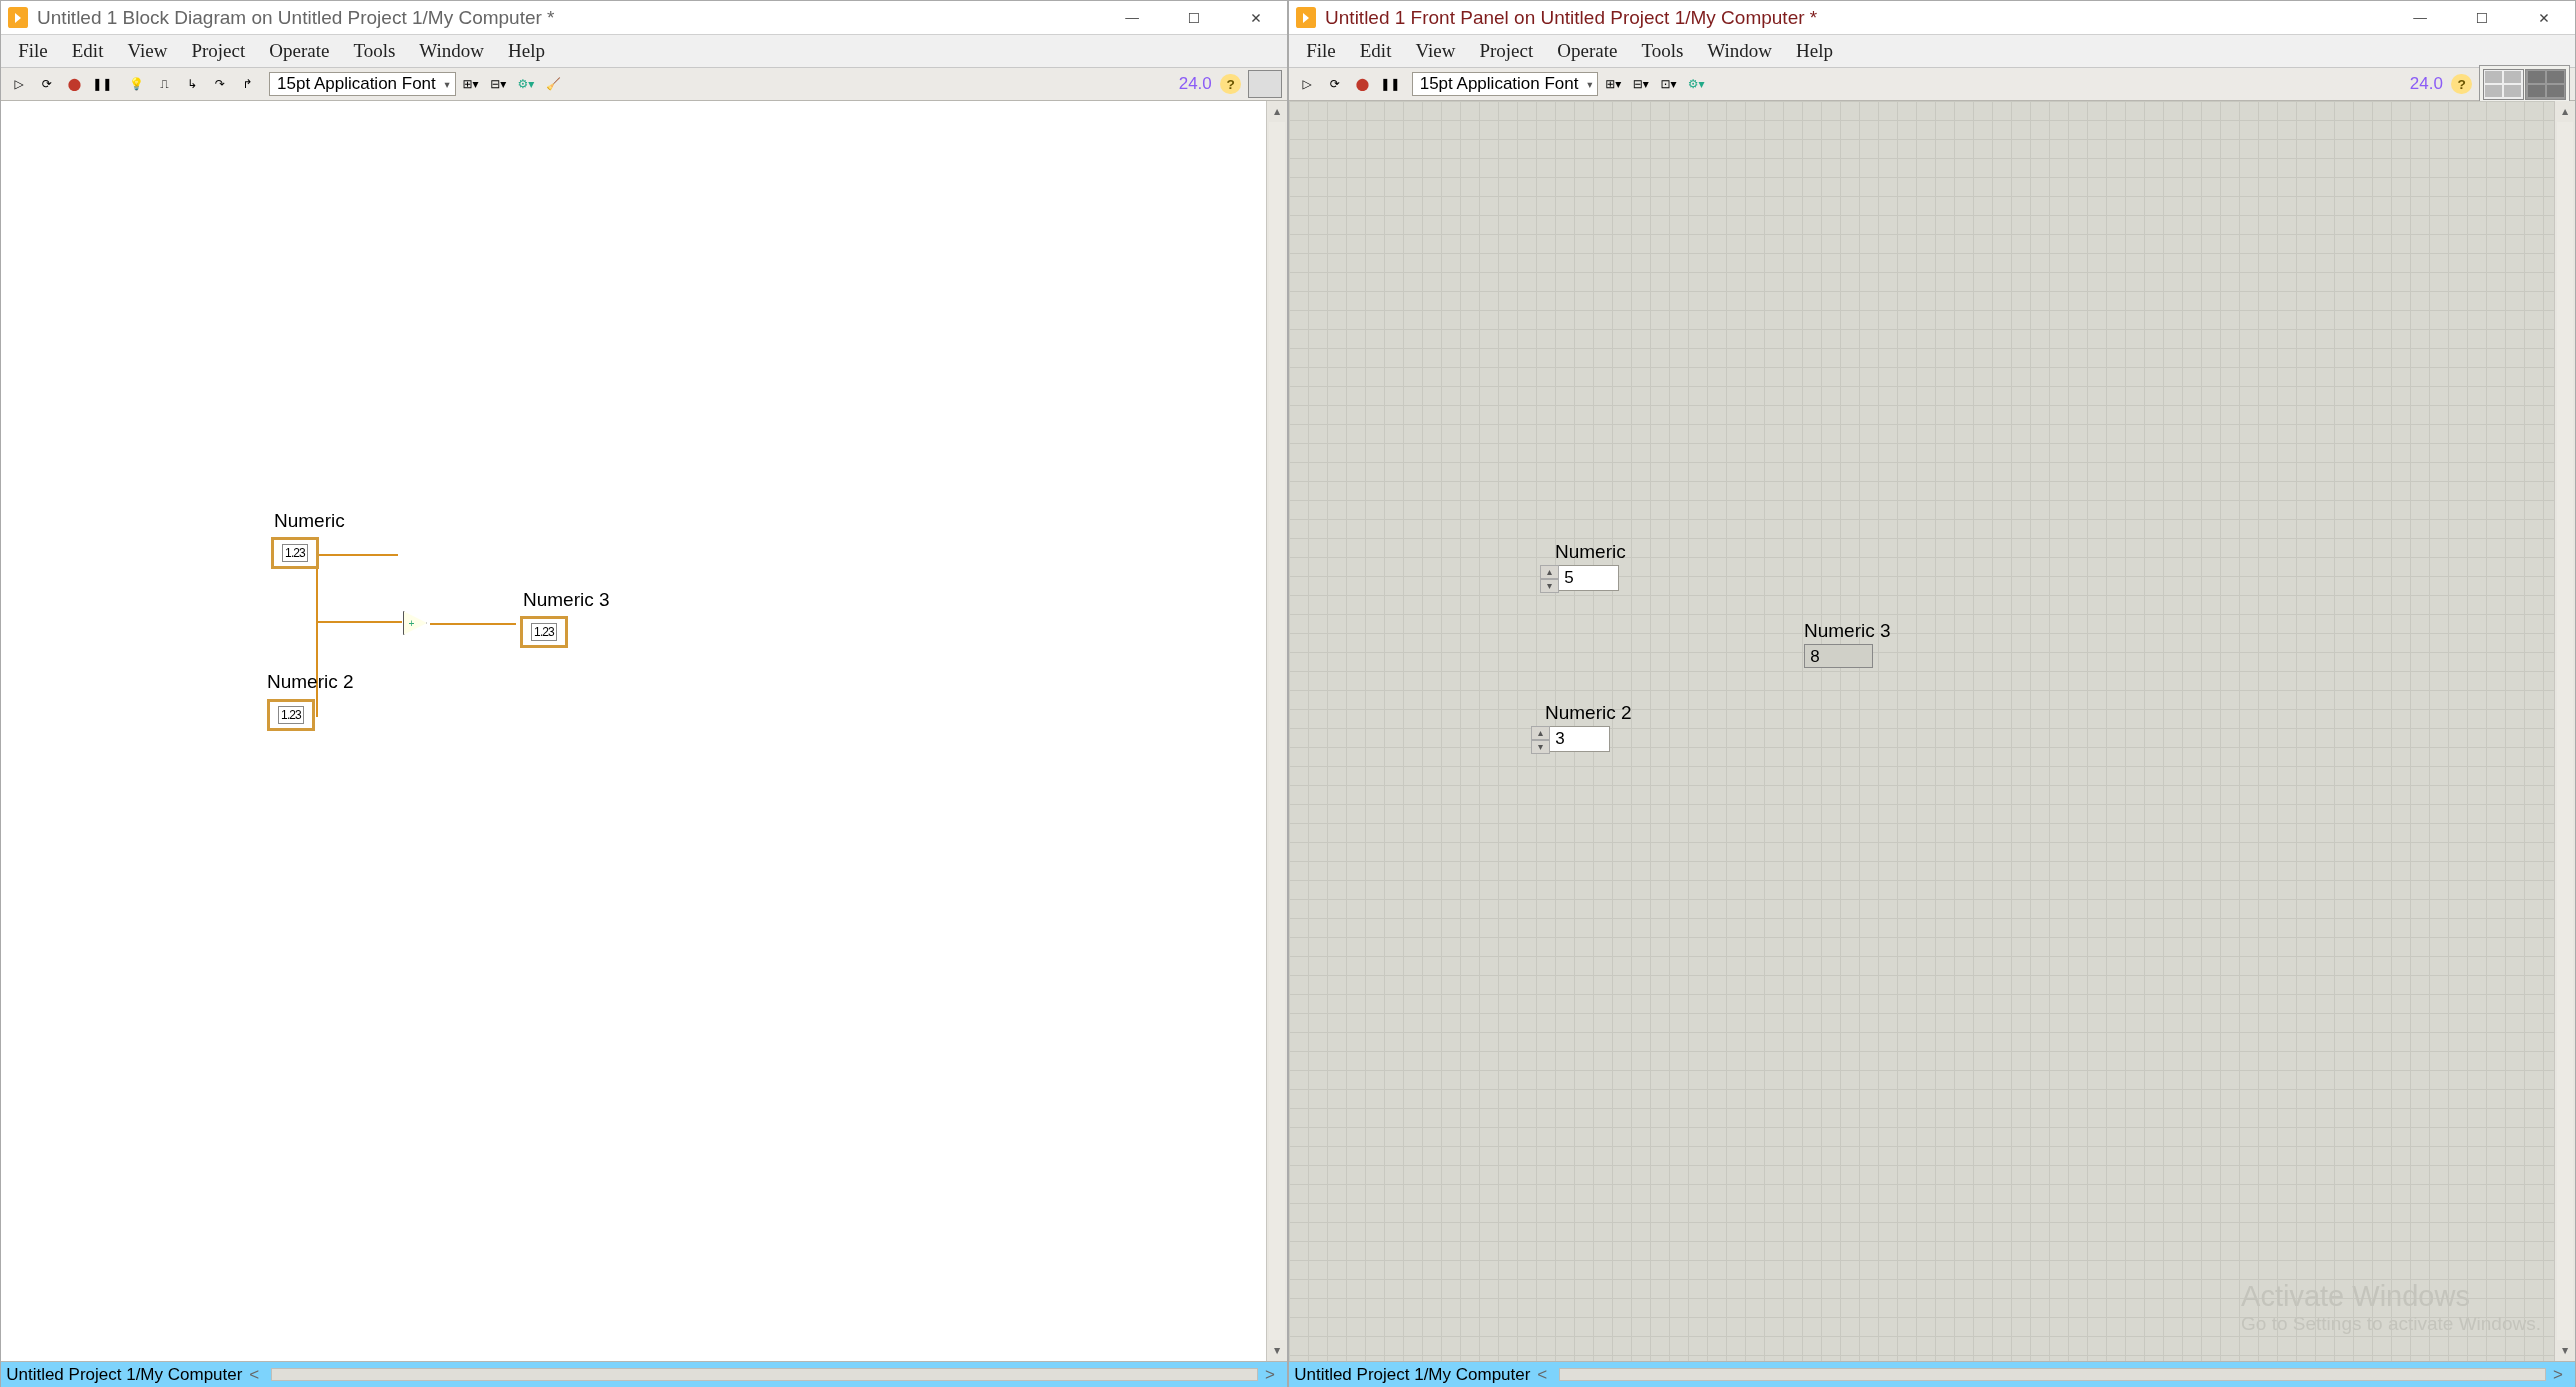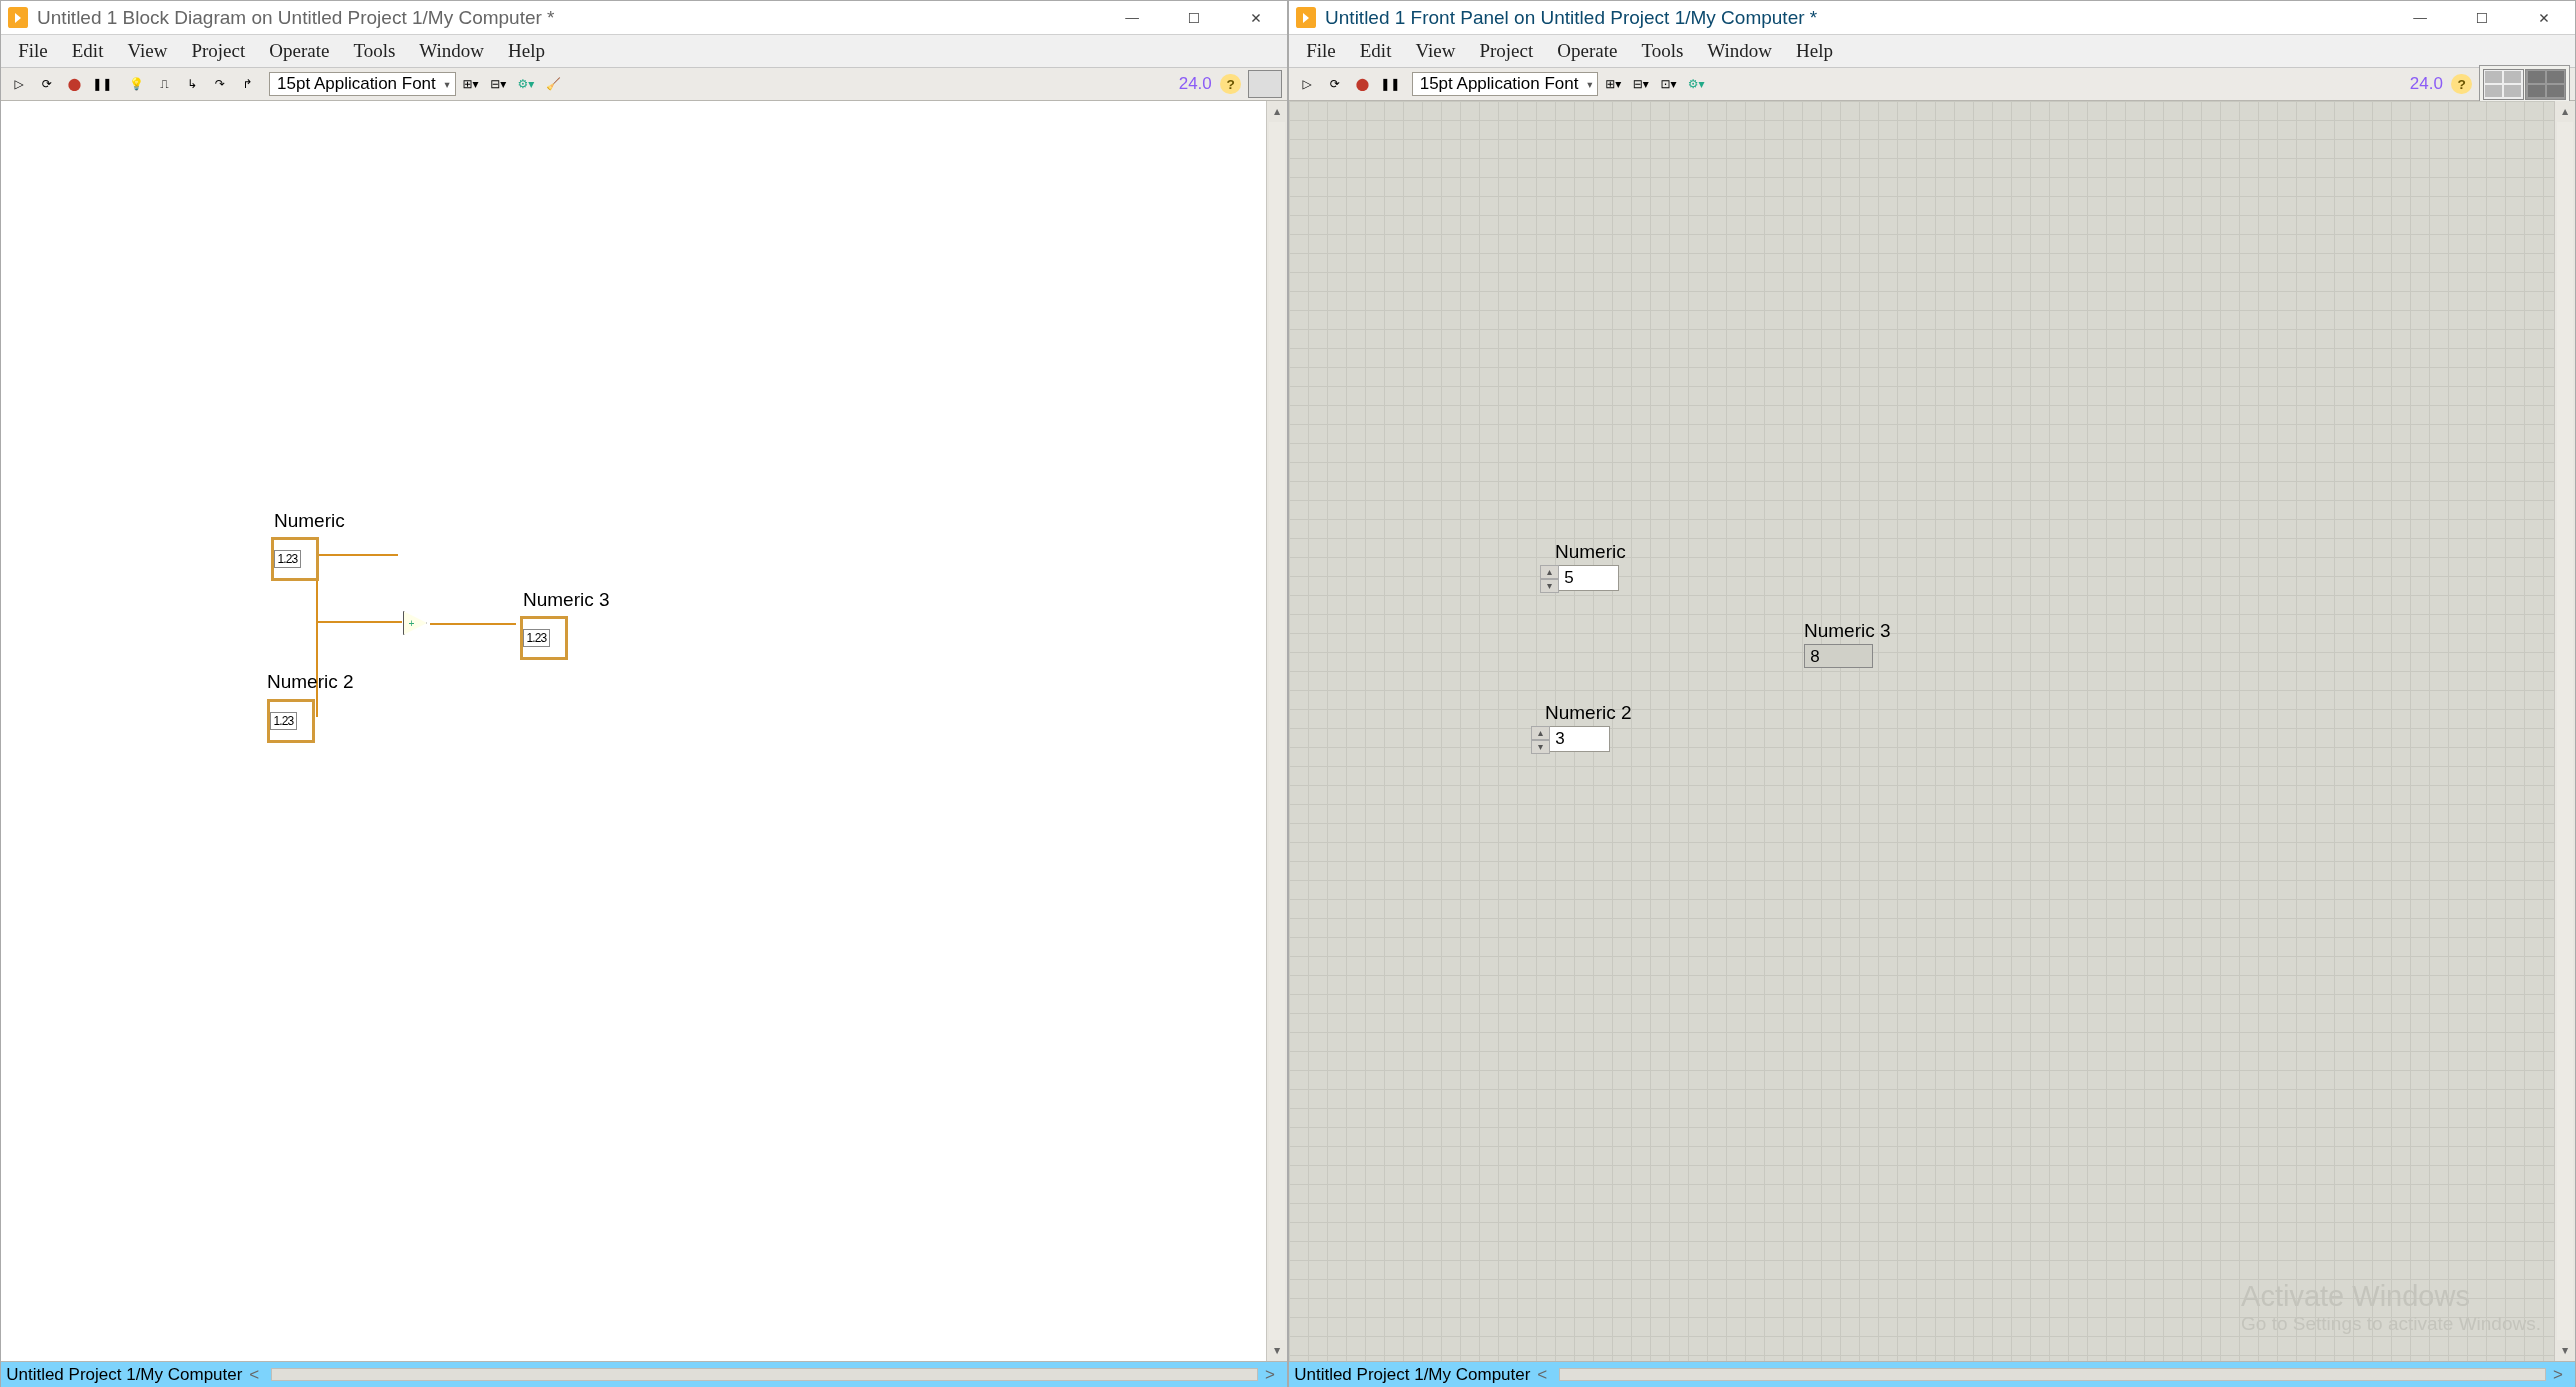--- a/index.html
+++ b/index.html
@@ -30,21 +30,21 @@
 .titlebar.inactive { color: #888; }
 .app-icon {
   width: 20.6px; height: 20.6px;
   background: #f9a825;
   border-radius: 2.6px;
   margin-right: 8.6px;
   display: flex; align-items: center; justify-content: center;
 }
 .app-icon::after { content: ""; width: 0; height: 0; border-left: 6.9px solid #fff; border-top: 5.2px solid transparent; border-bottom: 5.2px solid transparent; }
 .title-text { flex: 1; font-size: 19px; color: #666; }
-.titlebar.active .title-text { color: #0c4a6e; }
+.titlebar.active .title-text { color: #7f1d1d; }
 .win-controls { display: flex; }
 .win-btn {
   width: 62px; height: 34px;
   display: flex; align-items: center; justify-content: center;
   font-size: 13.7px; color: #444;
 }
 .menubar {
   height: 33px;
   background: #f0f0f0;
   display: flex;
@@ -122,23 +122,23 @@
   position: absolute; right: 0; top: 0; bottom: 0; width: 20.6px;
   background: #e8e6e0; border-left: 0.9px solid #c8c6c0;
 }
 .vscroll .arrow { height: 20.6px; display: flex; align-items: center; justify-content: center; color: #666; font-size: 10.3px; }
 .vscroll .track { position: absolute; top: 20.6px; bottom: 20.6px; left: 1.7px; right: 1.7px; background: #eceae4; }
 .vscroll .arrow.down { position: absolute; bottom: 0; left: 0; right: 0; }
 
 
 .bd-label { position: absolute; font-size: 19px; color: #000; }
 .bd-node {
-  position: absolute; width: 48px; height: 44px;
+  position: absolute; width: 48px; height: 32px;
   border: 3.4px solid #d29a3a; background: #fff;
-  display: flex; align-items: center; justify-content: flex-start;
+  display: flex; align-items: center; justify-content: center;
 }
 .bd-node-inner {
   border: 0.9px solid #888; background: #fff; padding: 0.9px 2.6px; font-size: 12px;
   letter-spacing: -0.9px;
 }
 .bd-add {
   position: absolute; width: 24px; height: 24px;
   border: 1.7px solid #555; background: #ffffe8;
   clip-path: polygon(0 0, 100% 50%, 0 100%);
   display: flex; align-items: center; justify-content: center;

